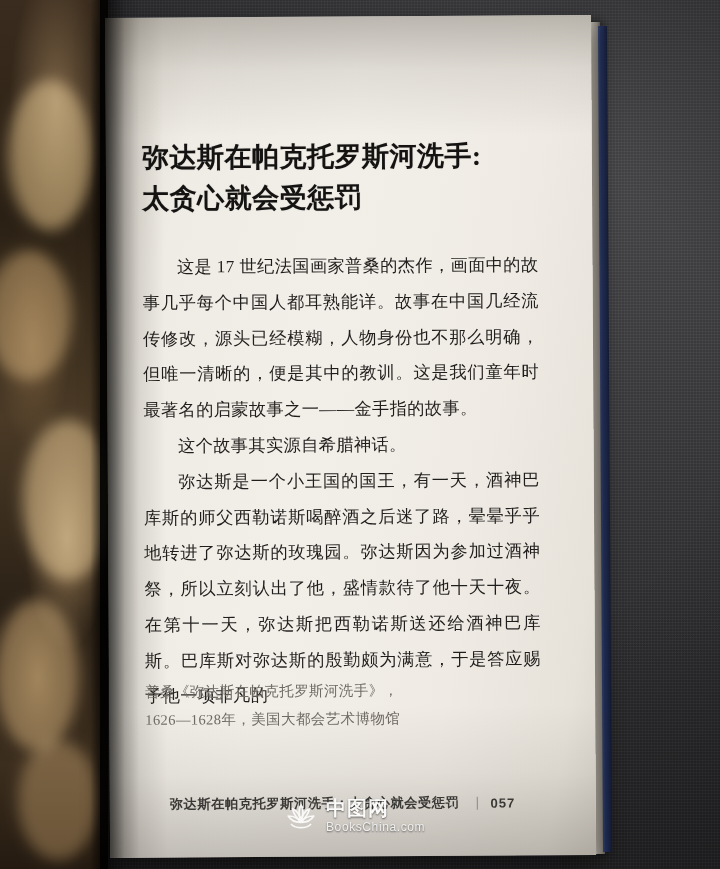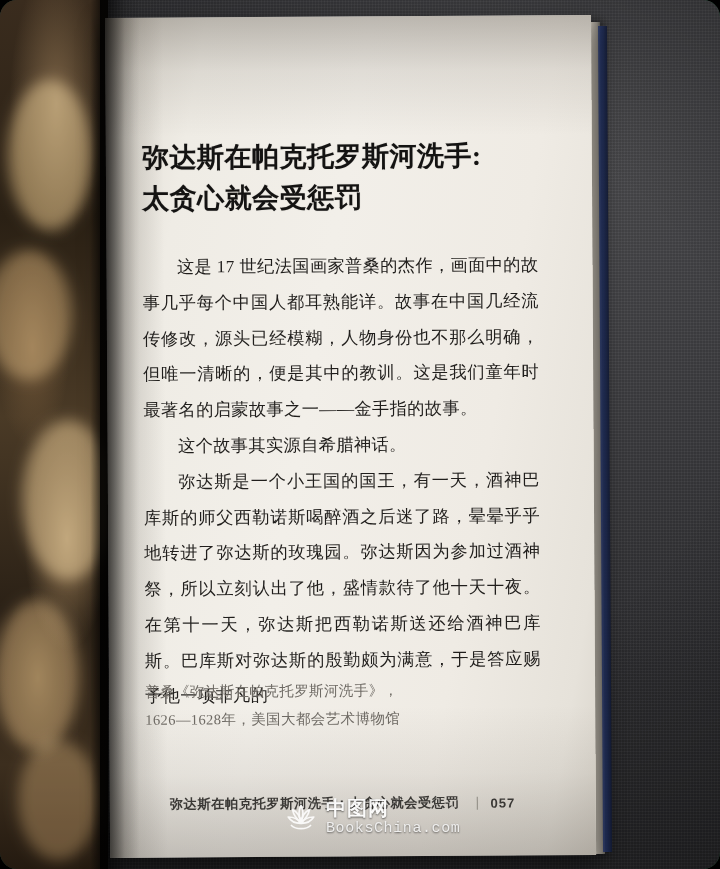--- a/index.html
+++ b/index.html
@@ -9,21 +9,20 @@
   }
   body {
     font-family: "Liberation Serif", serif;
   }
   #page {
     position: relative;
     width: 720px;
     height: 869px;
     overflow: hidden;
     background: #14532d;
-    border-radius: 17px;
   }
 
   
   .backdrop {
     position: absolute;
     inset: 0;
     background:
       repeating-linear-gradient(0deg, rgba(255,255,255,0.030) 0px, rgba(255,255,255,0.030) 1px, rgba(0,0,0,0.035) 1px, rgba(0,0,0,0.035) 3px),
       repeating-linear-gradient(90deg, rgba(255,255,255,0.028) 0px, rgba(255,255,255,0.028) 1px, rgba(0,0,0,0.035) 1px, rgba(0,0,0,0.035) 3px),
       radial-gradient(130% 90% at 78% 18%, #4a4a4d 0%, #3a3a3d 38%, #2c2c2f 68%, #242426 100%);
@@ -223,22 +222,22 @@
   }
   .wm-cn {
     font-family: "Liberation Sans", sans-serif;
     font-size: 20px;
     font-weight: bold;
     color: #ffffff;
     letter-spacing: 1px;
     text-shadow: 0 1px 2px rgba(0,0,0,0.6);
   }
   .wm-en {
-    font-family: Liberation Mono, monospace;
-    font-size: 15px;
+    font-family: Liberation Sans, sans-serif;
+    font-size: 12px;
     color: #f2f2f2;
     letter-spacing: 0.6px;
     margin-top: 3px;
     text-shadow: 0 1px 2px rgba(0,0,0,0.6);
   }
 </style>
 </head>
 <body>
 
 <div id="page">

